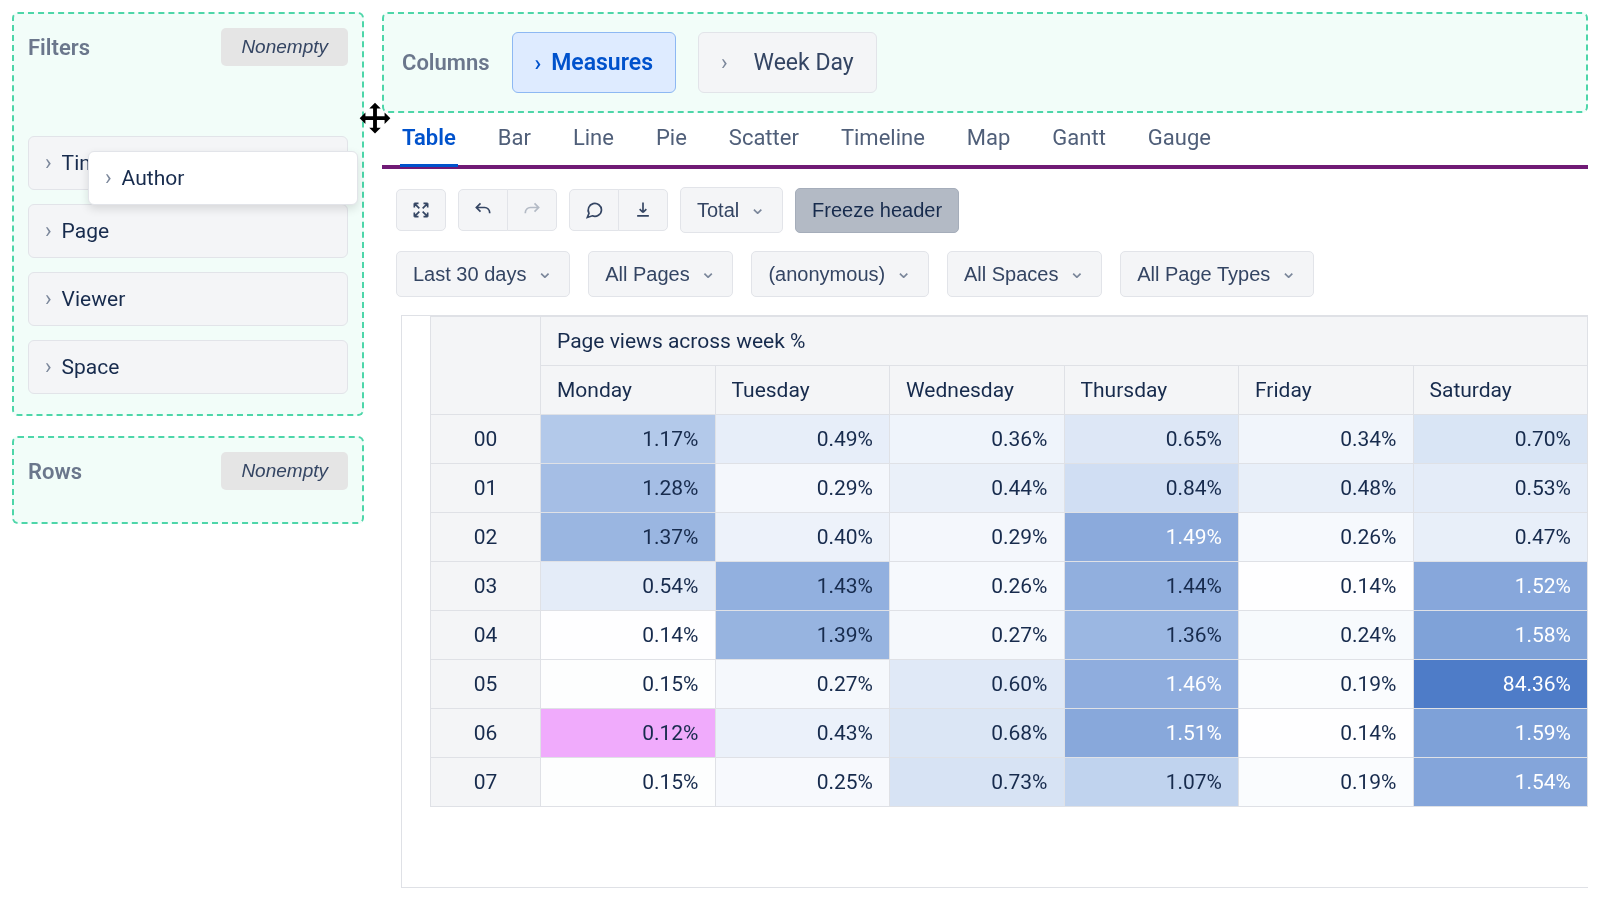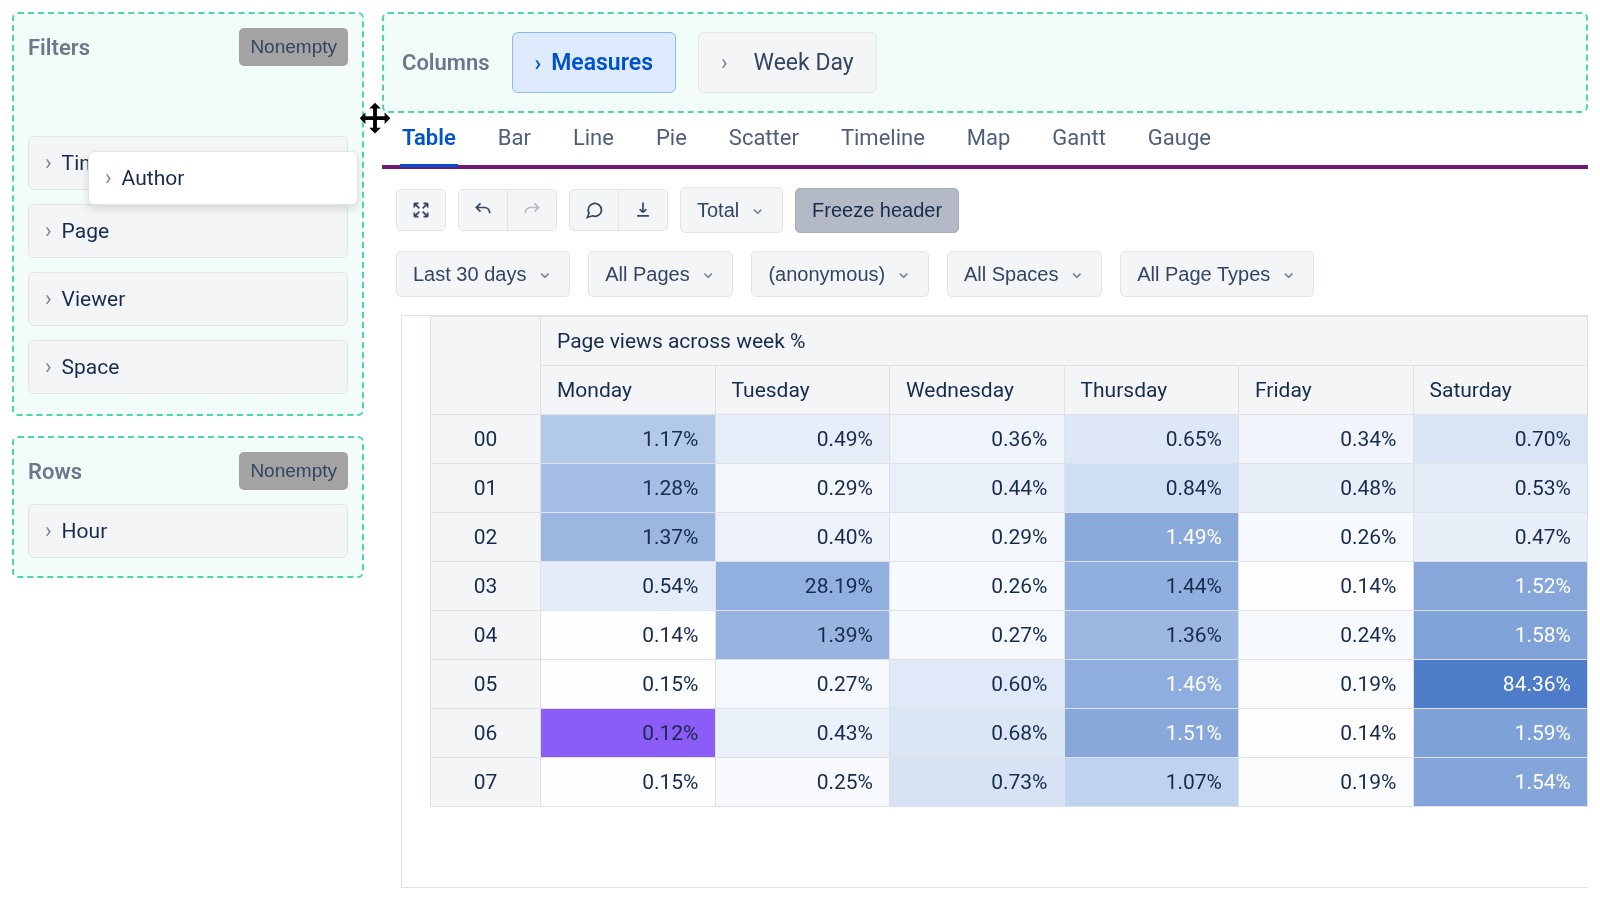--- a/index.html
+++ b/index.html
@@ -55,27 +55,28 @@
     align-items: center;
     margin-bottom: 14px;
   }
   .panel-title {
     font-size: 22px;
     font-weight: 600;
     color: #6b778c;
   }
 
   .btn-nonempty {
-    background: #a3a3a3;
+    background: #e5e5e5;
     color: #344563;
     border: none;
     border-radius: 5px;
-    padding: 8px 11px;
+    padding: 8px 20px;
     font-size: 19px;
     cursor: pointer;
+    font-style: italic;
   }
 
   
   .pill-list { display: flex; flex-direction: column; gap: 14px; }
   .pill {
     background: #f4f5f7;
     border: 1px solid #e2e4e9;
     border-radius: 6px;
     padding: 14px 16px;
     display: flex;
@@ -303,26 +304,20 @@
             <span>Space</span>
           </div>
         </div>
     </div>
 
     <div class="panel">
       <div class="panel-head">
         <div class="panel-title">Rows</div>
         <button class="btn-nonempty">Nonempty</button>
       </div>
-      <div class="pill-list" id="rows-list">
-          <div class="pill">
-            <span class="chev-right"></span>
-            <span>Hour</span>
-          </div>
-        </div>
     </div>
   </div>
 
   <div class="main">
     <div class="panel columns-panel">
       <div class="panel-title">Columns</div>
       <div id="columns-chips" style="display:flex; gap:22px;">
           <div class="col-chip active">
             <span class="chev-right blue"></span>
             <span>Measures</span>
@@ -448,21 +443,21 @@
               <td class="cell" style="background: rgb(154, 182, 225);">1.37%</td>
               <td class="cell" style="background: rgb(237, 242, 250);">0.40%</td>
               <td class="cell" style="background: rgb(244, 247, 252);">0.29%</td>
               <td class="cell white-text" style="background: rgb(139, 170, 220);">1.49%</td>
               <td class="cell" style="background: rgb(246, 249, 253);">0.26%</td>
               <td class="cell" style="background: rgb(232, 239, 249);">0.47%</td>
             </tr>
             <tr>
               <td class="row-head">03</td>
               <td class="cell" style="background: rgb(228, 236, 248);">0.54%</td>
-              <td class="cell" style="background: rgb(146, 176, 223);">28.19%</td>
+              <td class="cell" style="background: rgb(146, 176, 223);">1.43%</td>
               <td class="cell" style="background: rgb(246, 249, 253);">0.26%</td>
               <td class="cell" style="background: rgb(145, 175, 222);">1.44%</td>
               <td class="cell" style="background: rgb(254, 254, 255);">0.14%</td>
               <td class="cell white-text" style="background: rgb(135, 167, 219);">1.52%</td>
             </tr>
             <tr>
               <td class="row-head">04</td>
               <td class="cell" style="background: rgb(254, 254, 255);">0.14%</td>
               <td class="cell" style="background: rgb(151, 180, 224);">1.39%</td>
               <td class="cell" style="background: rgb(245, 248, 252);">0.27%</td>
@@ -474,21 +469,21 @@
               <td class="row-head">05</td>
               <td class="cell" style="background: rgb(253, 254, 254);">0.15%</td>
               <td class="cell" style="background: rgb(245, 248, 252);">0.27%</td>
               <td class="cell" style="background: rgb(224, 233, 247);">0.60%</td>
               <td class="cell white-text" style="background: rgb(143, 173, 222);">1.46%</td>
               <td class="cell" style="background: rgb(250, 252, 254);">0.19%</td>
               <td class="cell white-text" style="background: rgb(78, 124, 200);">84.36%</td>
             </tr>
             <tr>
               <td class="row-head">06</td>
-              <td class="cell" style="background: #8b5cf6;">0.12%</td>
+              <td class="cell" style="background: #f0abfc;">0.12%</td>
               <td class="cell" style="background: rgb(235, 241, 250);">0.43%</td>
               <td class="cell" style="background: rgb(219, 230, 245);">0.68%</td>
               <td class="cell white-text" style="background: rgb(136, 168, 219);">1.51%</td>
               <td class="cell" style="background: rgb(254, 254, 255);">0.14%</td>
               <td class="cell white-text" style="background: rgb(126, 161, 216);">1.59%</td>
             </tr>
             <tr>
               <td class="row-head">07</td>
               <td class="cell" style="background: rgb(253, 254, 254);">0.15%</td>
               <td class="cell" style="background: rgb(247, 249, 253);">0.25%</td>

